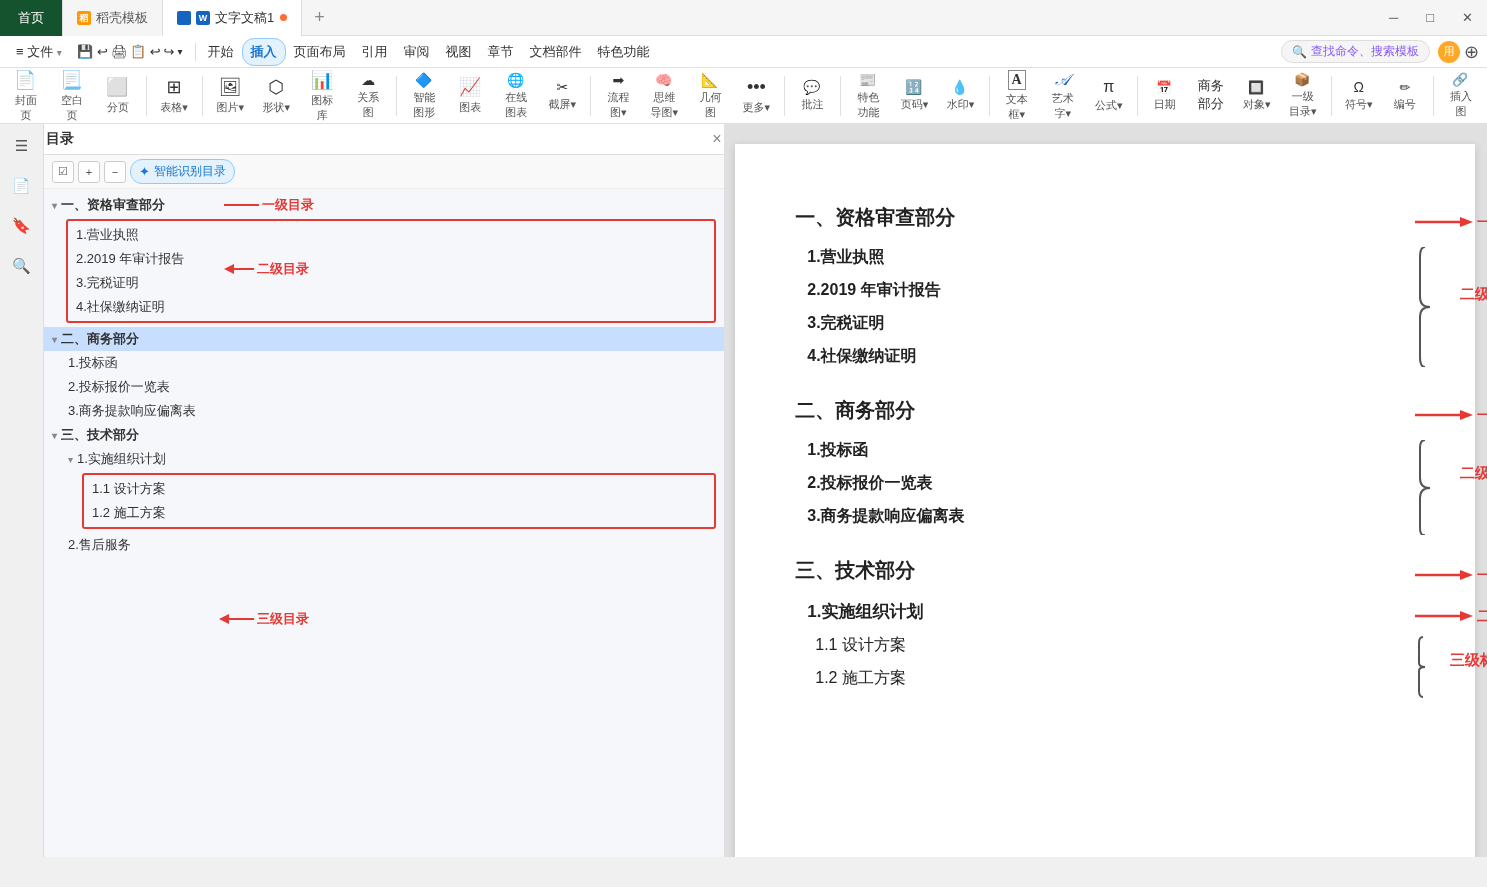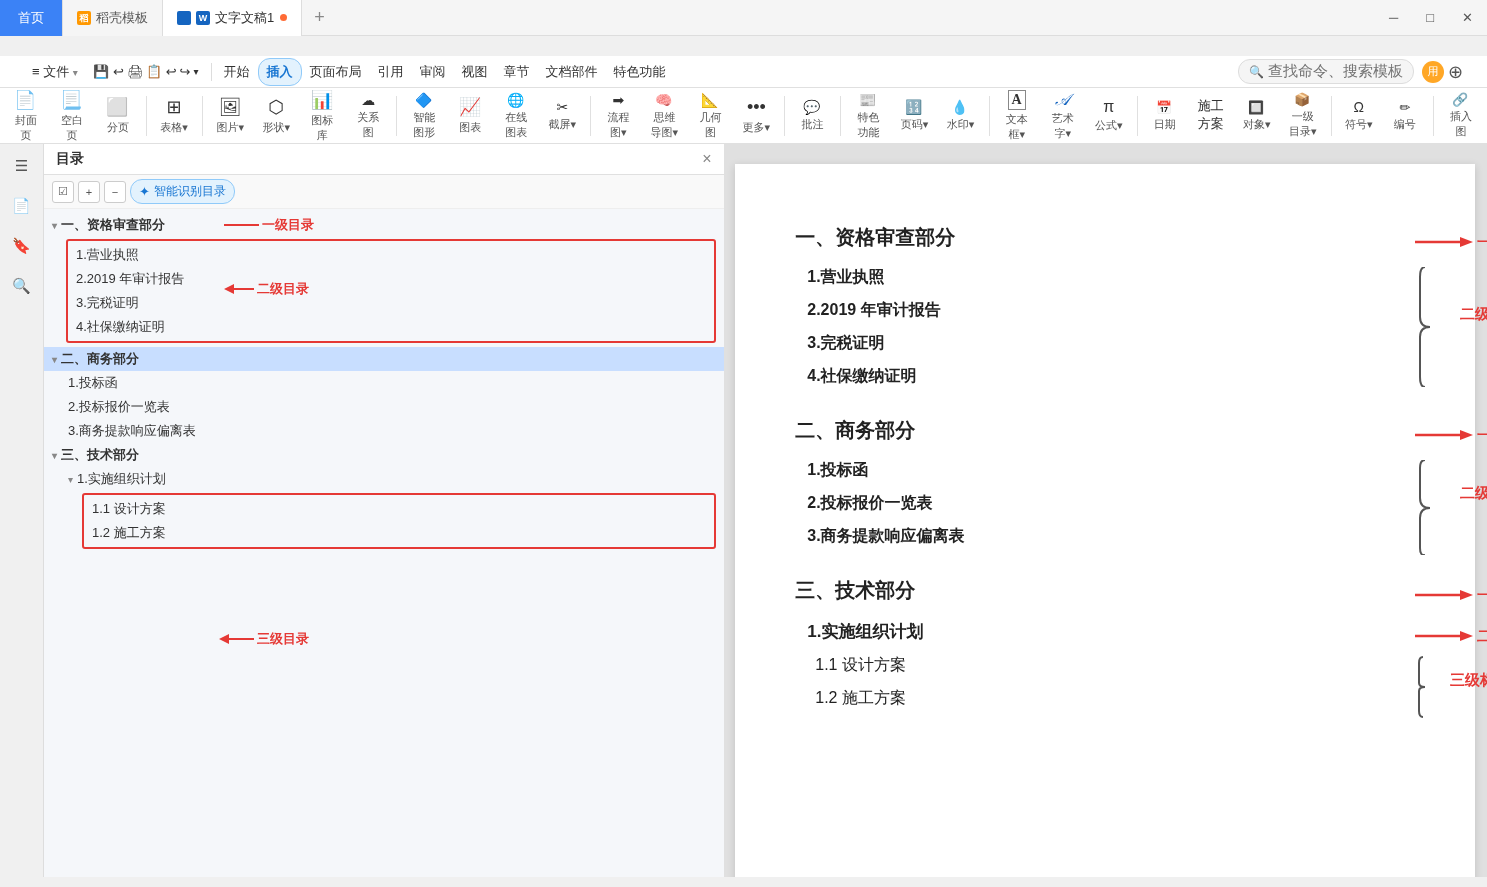--- a/index.html
+++ b/index.html
@@ -3,44 +3,44 @@
   <meta charset="utf-8">
   <style>
     * { margin: 0; padding: 0; box-sizing: border-box; }
     body { font-family: 'Microsoft YaHei', SimSun, Arial, sans-serif; font-size: 13px; background: #f0f0f0; overflow: hidden; width: 1487px; height: 887px; }
 
     
     .title-bar { display: flex; align-items: center; height: 36px; background: #f5f5f5; border-bottom: 1px solid #ddd; }
     .tab { display: flex; align-items: center; height: 36px; padding: 0 14px; font-size: 13px; cursor: pointer; border-right: 1px solid #ddd; background: #f5f5f5; color: #555; }
     .tab.active { background: #fff; border-bottom: none; color: #333; }
     .tab.active::before { content: ''; display: inline-block; width: 14px; height: 14px; background: #1565c0; border-radius: 2px; margin-right: 5px; }
-    .tab-home { background: #3b82f6; color: white; padding: 0 18px; }
+    .tab-home { background: #14532d; color: white; padding: 0 18px; }
     .tab-add { padding: 0 12px; font-size: 18px; color: #888; cursor: pointer; }
 
     
-    .menu-bar { display: flex; align-items: center; height: 32px; background: #fff; border-bottom: 1px solid #e0e0e0; padding: 0 24px; font-size: 13px; margin-top: 20px; }
+    .menu-bar { display: flex; align-items: center; height: 32px; background: #fff; border-bottom: 1px solid #e0e0e0; padding: 0 8px; font-size: 13px; }
     .menu-item { padding: 4px 8px; cursor: pointer; color: #333; border-radius: 3px; }
     .menu-sep { width: 1px; height: 18px; background: #ddd; margin: 0 4px; }
 
     
     .toolbar { display: flex; align-items: center; height: 56px; background: #fff; border-bottom: 1px solid #e0e0e0; padding: 0 8px; overflow: hidden; }
     .toolbar-group { display: flex; align-items: center; flex-direction: column; padding: 2px 6px; cursor: pointer; color: #333; min-width: 44px; text-align: center; border-radius: 4px; }
     .toolbar-icon { font-size: 18px; margin-bottom: 2px; }
     .toolbar-label { font-size: 11px; color: #555; }
     .toolbar-sep { width: 1px; height: 40px; background: #e0e0e0; margin: 0 4px; }
 
     
     .main { display: flex; height: calc(887px - 36px - 32px - 56px - 30px); }
 
     .panel-area { display: flex; flex: 1; }
     .icon-strip { width: 44px; background: #f0f0f0; border-right: 1px solid #ddd; display: flex; flex-direction: column; align-items: center; padding: 6px 0; gap: 8px; }
     .icon-btn { width: 32px; height: 32px; display: flex; align-items: center; justify-content: center; cursor: pointer; border-radius: 3px; color: #555; font-size: 15px; }
 
     .toc-panel { flex: 1; display: flex; flex-direction: column; overflow: hidden; }
-    .toc-header { display: flex; align-items: center; justify-content: space-between; padding: 6px 12px; background: #fff; border-bottom: 1px solid #e0e0e0; }
+    .toc-header { display: flex; align-items: center; justify-content: space-between; padding: 6px 2px; background: #fff; border-bottom: 1px solid #e0e0e0; }
     .toc-title { font-size: 14px; font-weight: bold; color: #333; }
     .toc-close { cursor: pointer; color: #888; font-size: 16px; }
     .toc-toolbar { display: flex; align-items: center; padding: 4px 8px; gap: 4px; background: #f9f9f9; border-bottom: 1px solid #eee; }
     .toc-toolbar-btn { width: 22px; height: 22px; display: flex; align-items: center; justify-content: center; cursor: pointer; border: 1px solid #ccc; border-radius: 3px; background: white; font-size: 11px; color: #555; }
     .toc-ai-btn { display: flex; align-items: center; gap: 4px; padding: 3px 8px; background: #e3f2fd; border: 1px solid #90caf9; border-radius: 12px; cursor: pointer; font-size: 12px; color: #1976d2; }
     .toc-content { flex: 1; overflow-y: auto; padding: 4px 0; background: #f5f7fa; }
 
     
     .toc-item { padding: 3px 8px 3px 16px; cursor: pointer; font-size: 13px; color: #333; display: flex; align-items: center; gap: 4px; }
     .toc-item.level1 { font-weight: bold; padding-left: 8px; }
@@ -108,21 +108,21 @@
   <div class="menu-item" style="background:#e3f2fd;color:#1976d2;border:1px solid #90caf9;border-radius:12px;font-weight:bold;">插入</div>
   <div class="menu-item">页面布局</div>
   <div class="menu-item">引用</div>
   <div class="menu-item">审阅</div>
   <div class="menu-item">视图</div>
   <div class="menu-item">章节</div>
   <div class="menu-item">文档部件</div>
   <div class="menu-item">特色功能</div>
   <div class="search-area" style="margin-left:auto;">
     <span>🔍</span>
-    <span style="color:#737373;font-size:15px;">查找命令、搜索模板</span>
+    <span style="color:#8b5cf6;font-size:12px;">查找命令、搜索模板</span>
   </div>
   <div style="display:flex;gap:4px;margin-left:8px;align-items:center;">
     <div style="width:22px;height:22px;background:#ffa726;border-radius:50%;display:flex;align-items:center;justify-content:center;color:white;font-size:11px;cursor:pointer;">用</div>
     <span style="font-size:18px;cursor:pointer;color:#555;">⊕</span>
   </div>
 </div>
 
 <div class="toolbar" style="padding: 2px 4px; gap: 2px; overflow: hidden;">
 
   <div class="toolbar-group">
@@ -223,21 +223,21 @@
   <div class="toolbar-group">
     <span class="toolbar-icon" style="font-size:16px;">π</span>
     <span class="toolbar-label">公式▾</span>
   </div>
   <div class="toolbar-sep"></div>
   <div class="toolbar-group">
     <span class="toolbar-icon" style="font-size:13px;">📅</span>
     <span class="toolbar-label">日期</span>
   </div>
   <div class="toolbar-group">
-    <span class="toolbar-icon" style="font-size:13px;">施工方案</span>
+    <span class="toolbar-icon" style="font-size:13px;">商务部分</span>
     <span class="toolbar-label"></span>
   </div>
   <div class="toolbar-group">
     <span class="toolbar-icon" style="font-size:13px;">🔲</span>
     <span class="toolbar-label">对象▾</span>
   </div>
   <div class="toolbar-group">
     <span class="toolbar-icon" style="font-size:13px;">📦</span>
     <span class="toolbar-label">一级目录▾</span>
   </div>
@@ -329,20 +329,23 @@
 
         <div style="border:2px solid #e53935;border-radius:3px;margin:2px 8px 4px 38px;padding:2px 4px;">
           <div class="toc-item level3" style="padding-left:4px;">
             <span>1.1 设计方案</span>
           </div>
           <div class="toc-item level3" style="padding-left:4px;">
             <span>1.2 施工方案</span>
           </div>
         </div>
 
+        <div class="toc-item level2">
+          <span>2.售后服务</span>
+        </div>
 
         <svg style="position:absolute;top:0;left:0;width:100%;height:100%;pointer-events:none;overflow:visible;">
 
           <line x1="215" y1="16" x2="180" y2="16" stroke="#e53935" stroke-width="2" marker-end="url(#arrowhead-left)"></line>
           <text x="218" y="20" fill="#e53935" font-size="13" font-weight="bold">一级目录</text>
 
           <line x1="210" y1="80" x2="190" y2="80" stroke="#e53935" stroke-width="2"></line>
           <polygon points="190,75 180,80 190,85" fill="#e53935"></polygon>
           <text x="213" y="84" fill="#e53935" font-size="13" font-weight="bold">二级目录</text>
 

